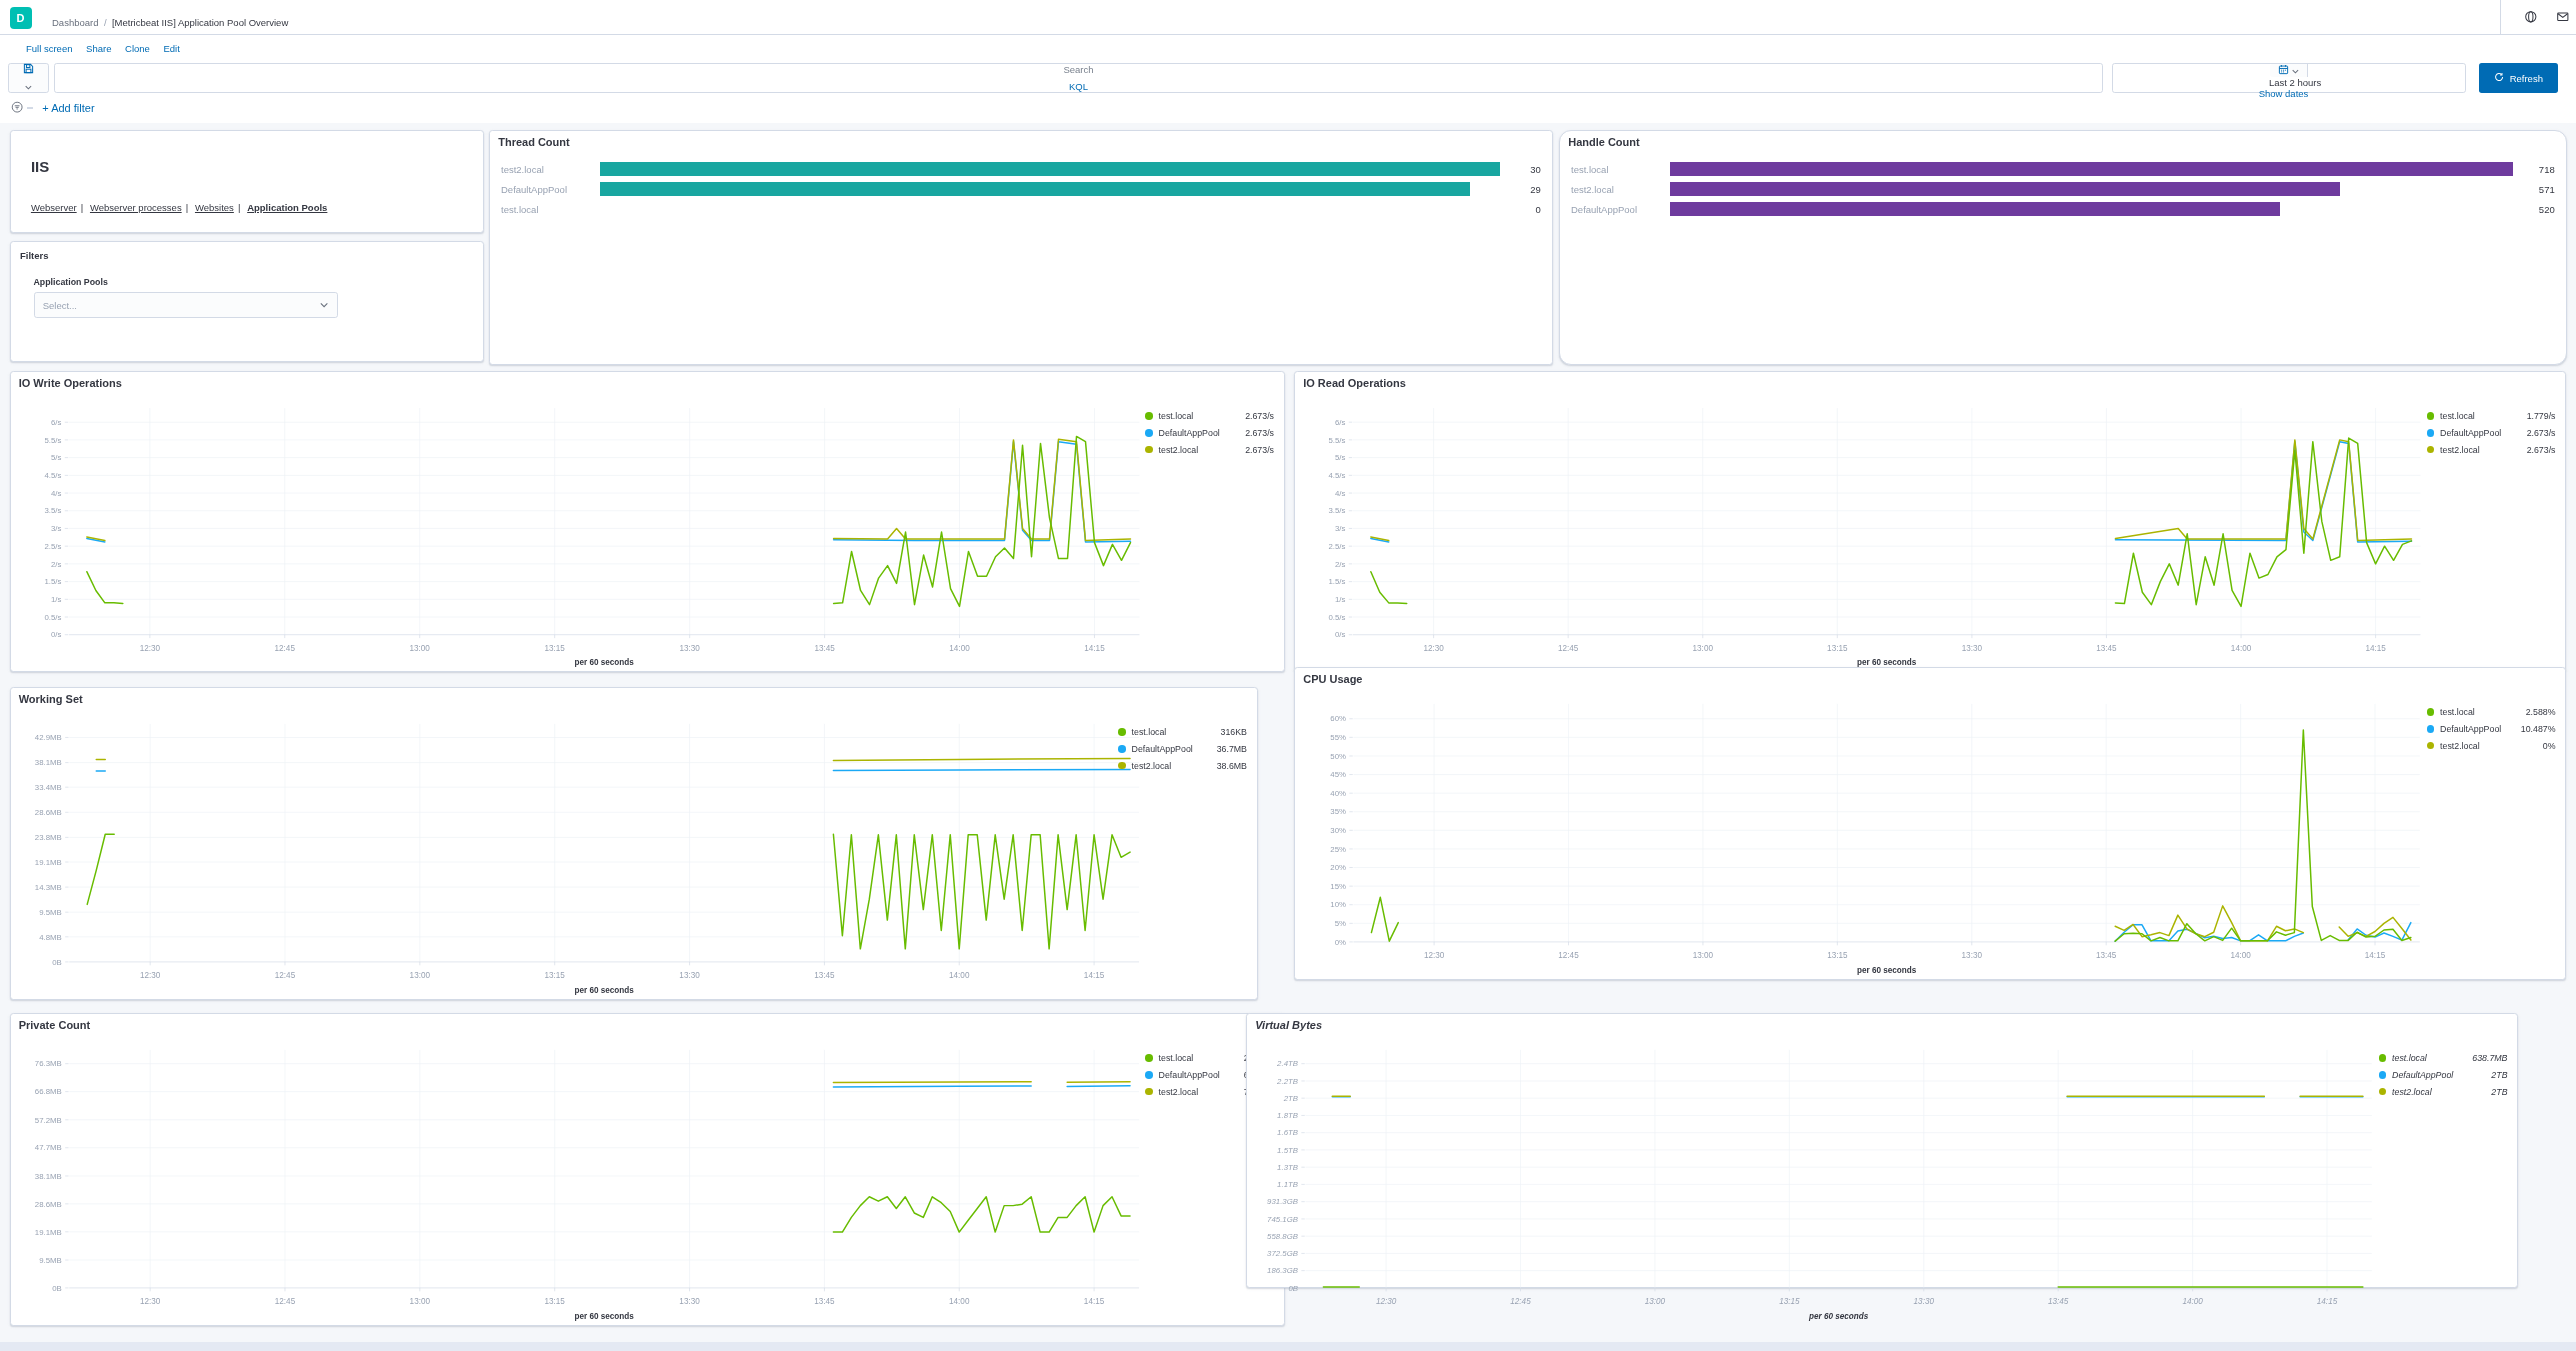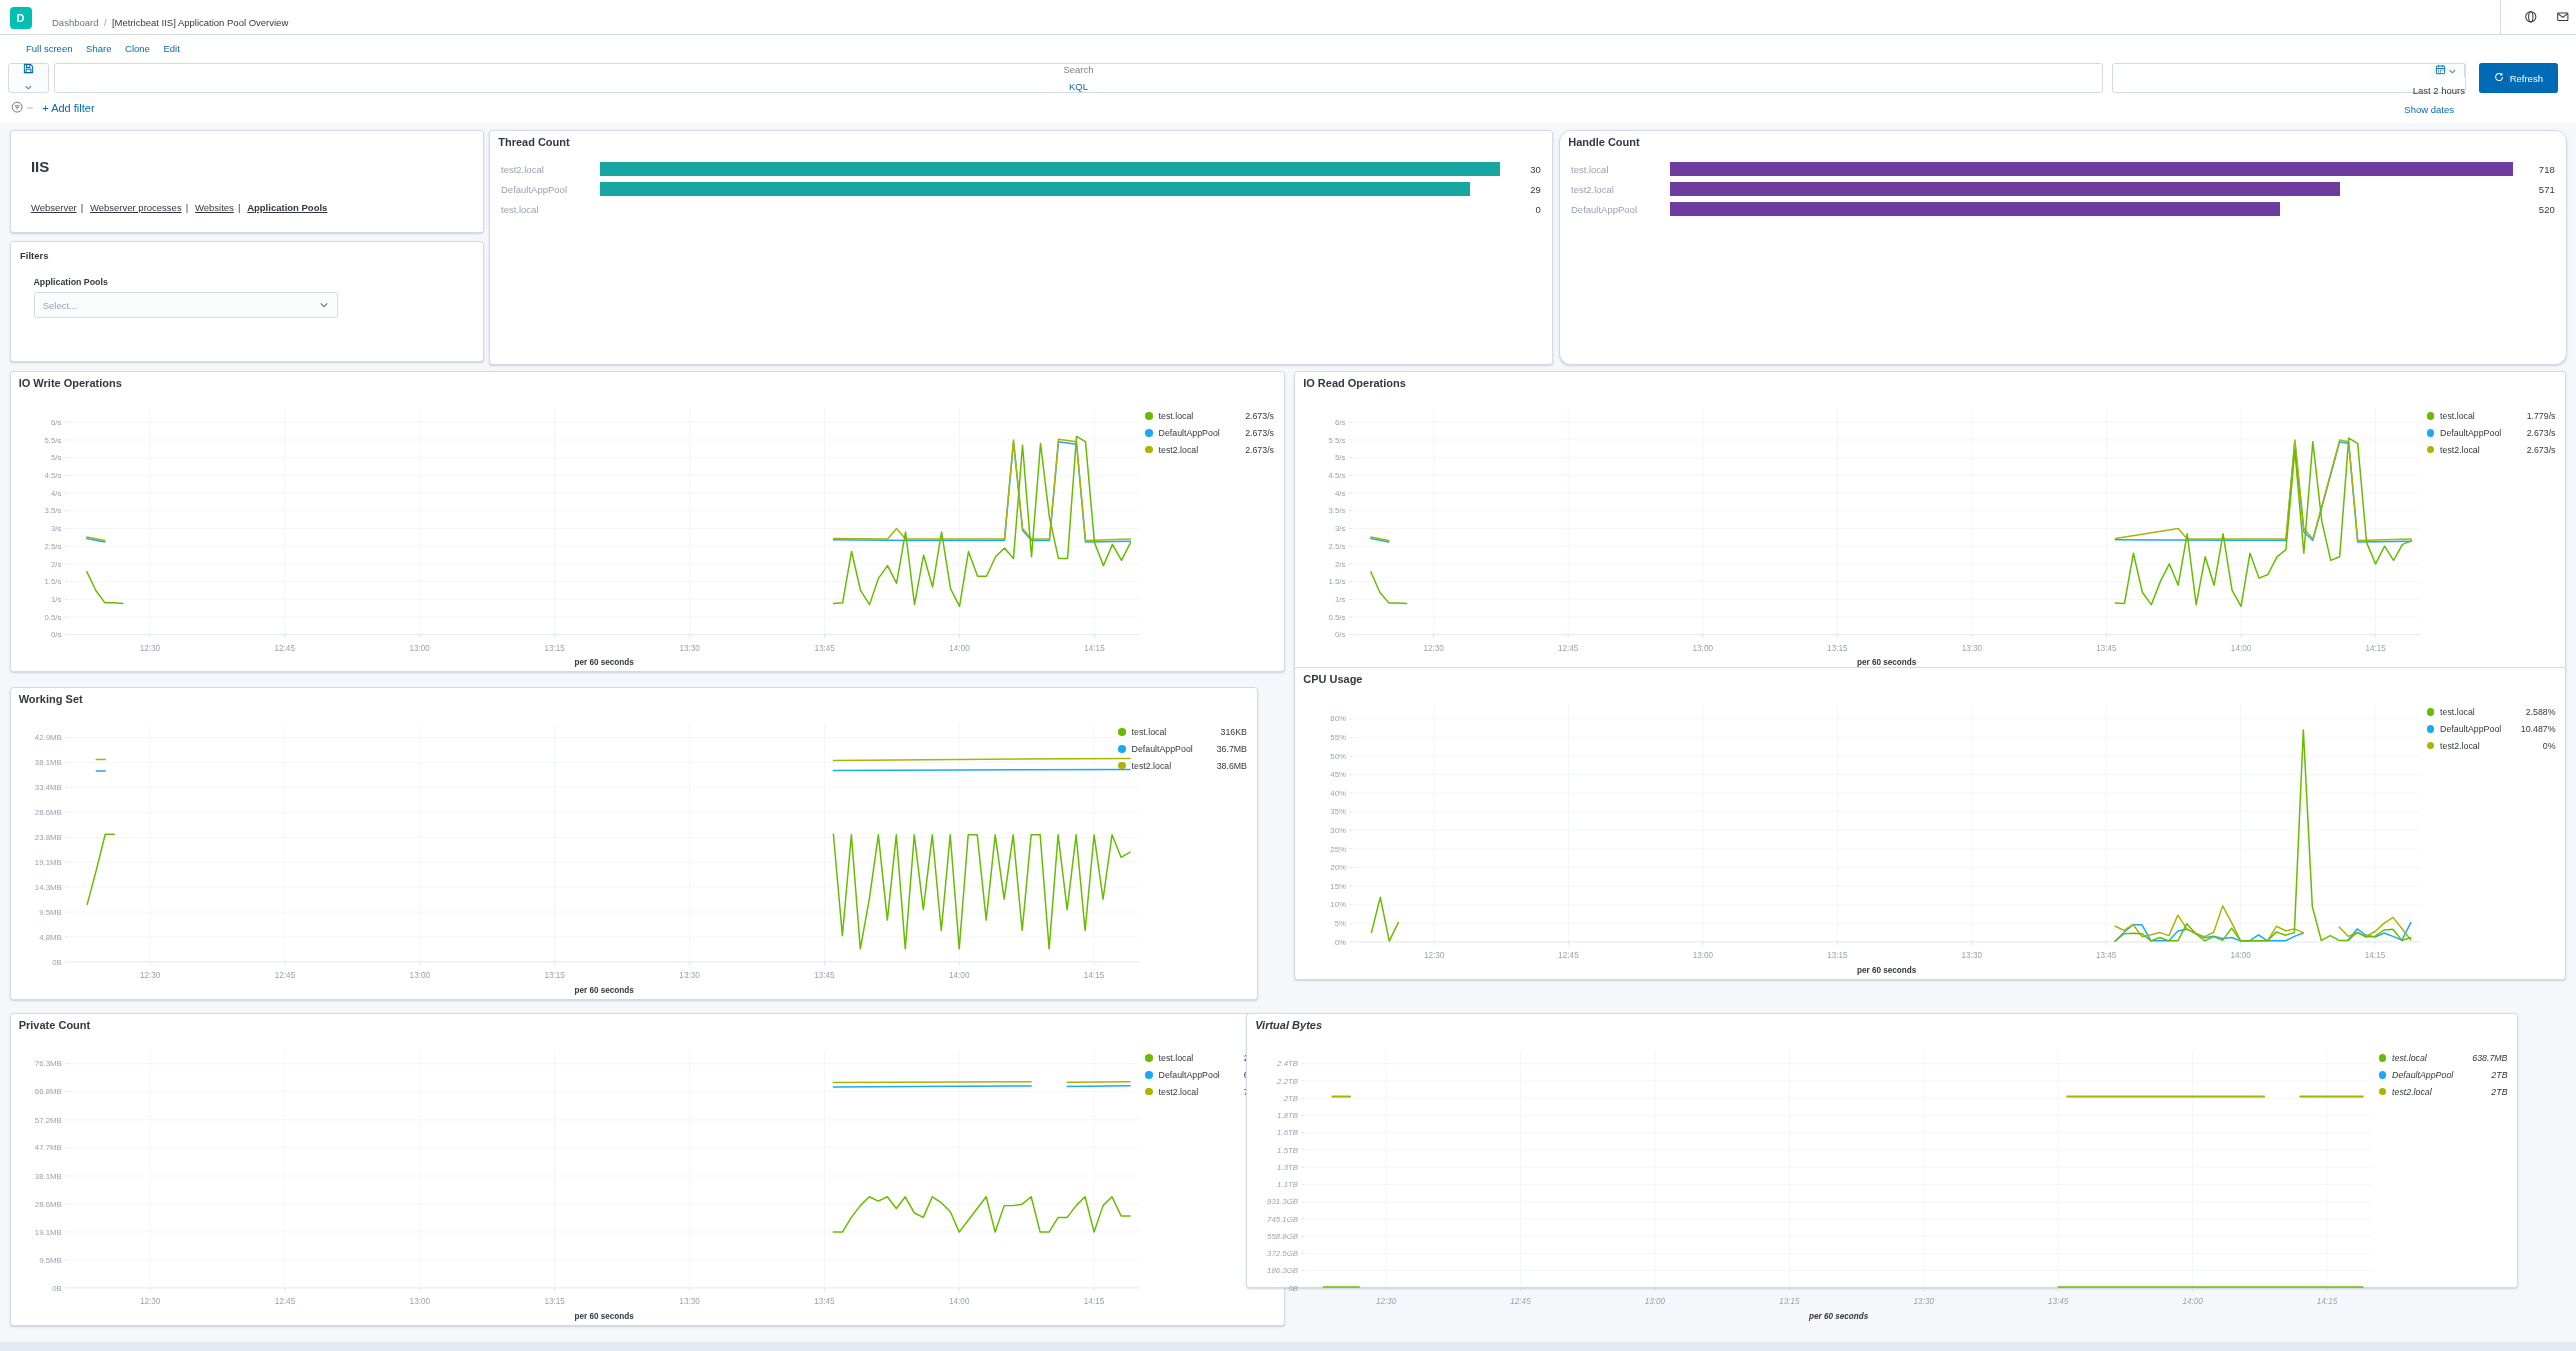--- a/index.html
+++ b/index.html
@@ -14,21 +14,21 @@
   .hdr-divider { position:absolute; right:75px; top:0; height:35px; width:0.7px; background:#D3DAE6; }
   
   #navlinks { position:absolute; left:26px; top:43px; display:flex; gap:13.6px; font-size:9.5px; }
   #navlinks span { color:#006BB4; cursor:pointer; }
   #searchrow { position:absolute; left:0; top:63px; width:2576px; height:30px; }
   .box { border:0.7px solid #D3DAE6; border-radius:2.7px; background:#fff; height:30px;flex-direction:column; }
   #savequery { position:absolute; left:8.2px; top:0; width:41px; display:flex; align-items:center; justify-content:center; gap:4.1px; background:#fbfcfd;}
   #searchinput { position:absolute; left:54px; top:0; width:2049px; display:flex; align-items:center; padding:0 11px; }
   #searchinput .placeholder { color:#7a828e; font-size:9.5px; flex:1; }
   #searchinput .kql { color:#006BB4; font-size:9.5px; }
-  #datepicker { position:absolute; left:2112px; top:0; width:354px; display:flex; align-items:flex-end;gap:8px; }
+  #datepicker { position:absolute; left:2112px; top:0; width:354px; display:flex; align-items:center; }
   #datepicker .calcell { width:38px; height:29px; display:flex; align-items:center; justify-content:center; gap:2.7px; background:#fbfcfd; border-right:0.7px solid #D3DAE6; border-radius:2.7px 0 0 2.7px;}
   #datepicker .range { font-size:9.5px; color:#343741; padding-left:12.3px; flex:1;}
   #datepicker .showdates { font-size:9.5px; color:#006BB4; padding-right:11px; cursor:pointer;}
   #refreshbtn { position:absolute; left:2479px; top:0; width:79px; height:30px; background:#006BB4; border-radius:2.7px; color:#fff; font-size:9.5px; display:flex; align-items:center; justify-content:center; gap:5.4px; cursor:pointer;}
   #filterrow { position:absolute; left:0; top:99px; width:2576px; height:17.7px; display:flex; align-items:center; }
   #filterrow .dash { width:5.4px; height:1.4px; background:#D3DAE6; margin-left:4.1px;}
   #addfilter { color:#006BB4; font-size:11px; margin-left:9.5px; cursor:pointer;}
   
   #dash { position:absolute; left:0; top:123px; width:2576px; height:1220px; background:#F5F7FA; }
   #bottomstrip { position:absolute; left:0; top:1342px; width:2576px; height:9.5px; background:#E4E9F3; }

